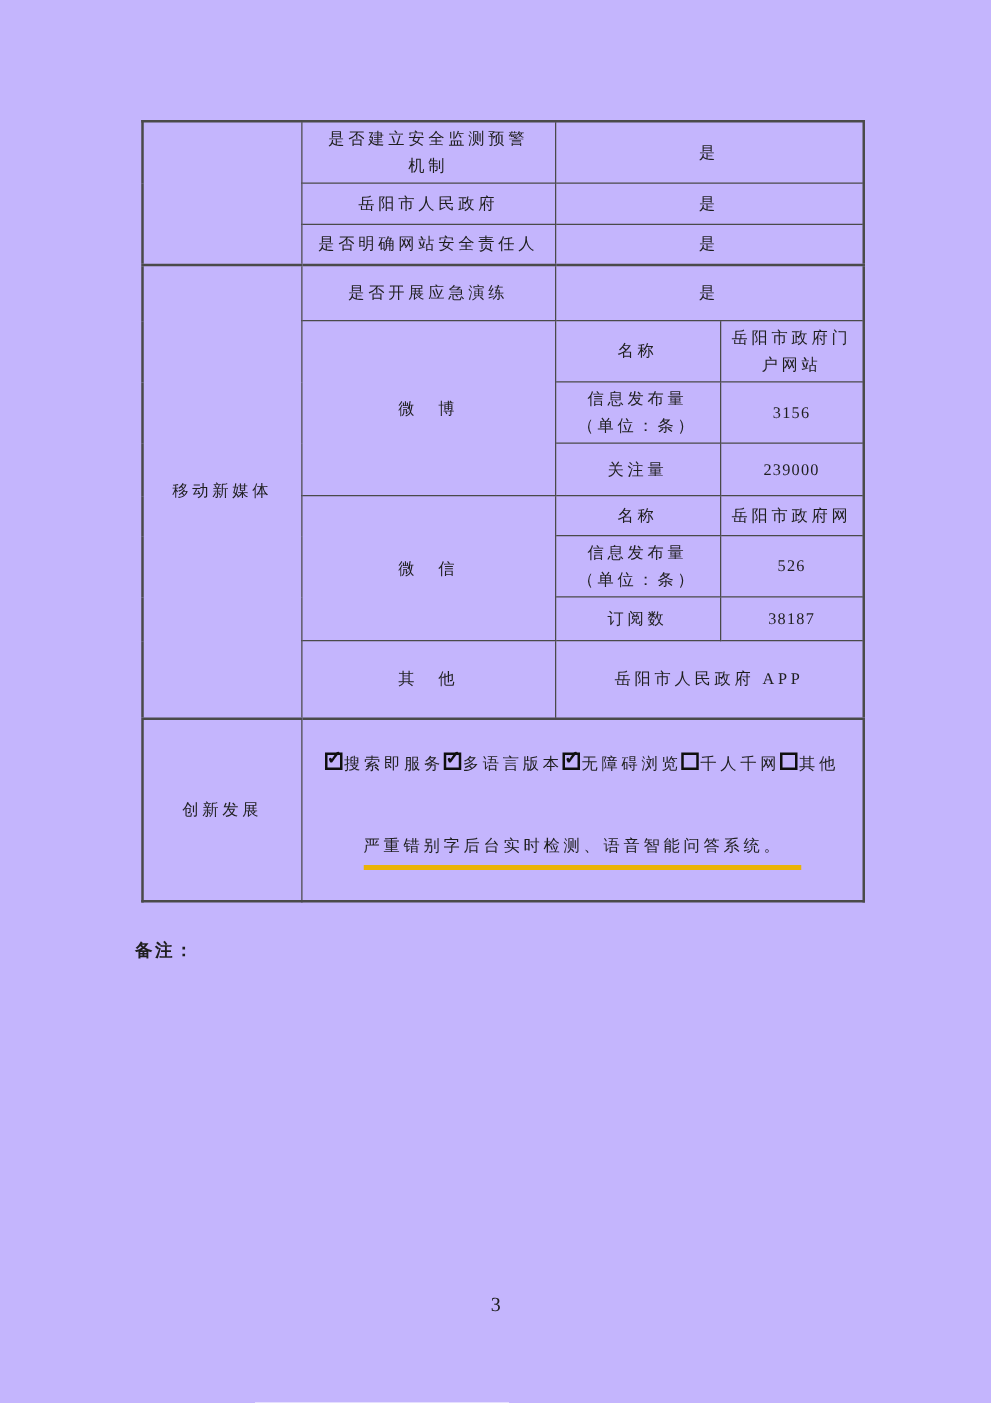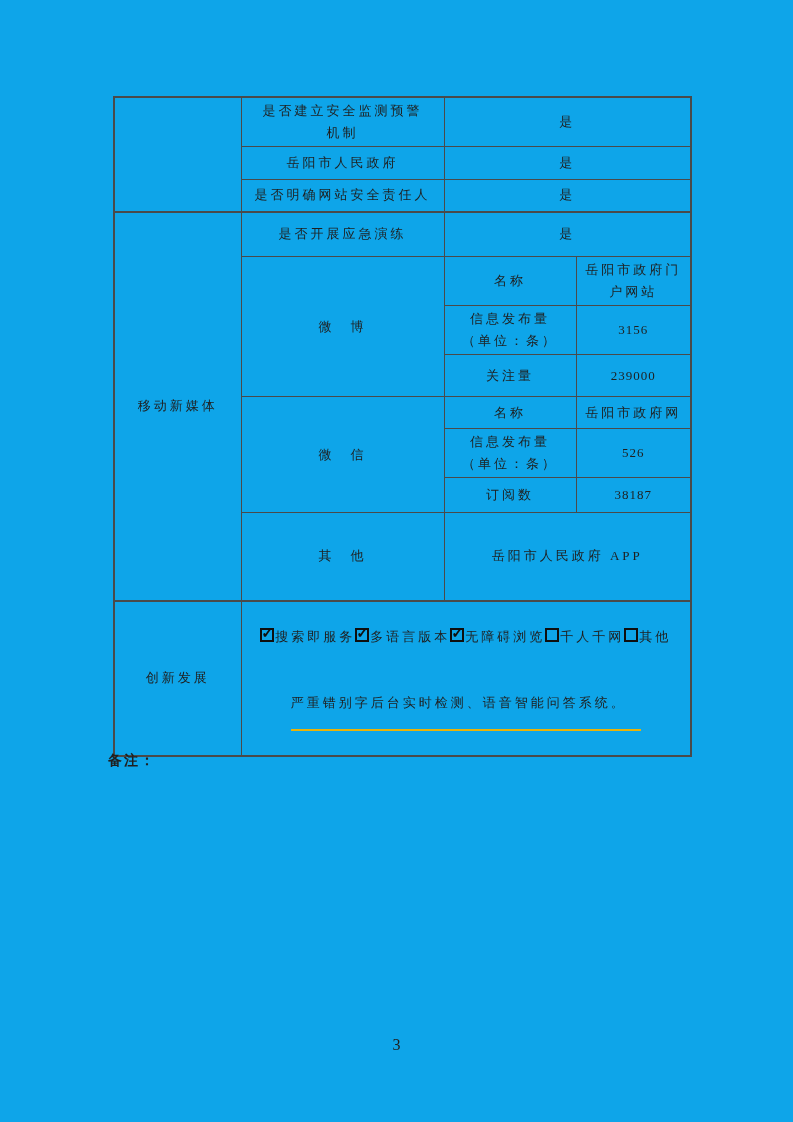--- a/index.html
+++ b/index.html
@@ -4,21 +4,21 @@
 <style>
   html, body {
     margin: 0;
     padding: 0;
     background: #ffffff;
   }
   .page {
     position: relative;
     width: 793px;
     height: 1122px;
-    background: #0ea5e9;
+    background: #c4b5fd;
     font-family: "Liberation Serif", "DejaVu Serif", serif;
     color: #1f1f1f;
     overflow: hidden;
   }
   table.report {
     position: absolute;
     left: 113px;
     top: 96px;
     border-collapse: collapse;
     table-layout: fixed;
@@ -43,21 +43,21 @@
   }
   
   tr.rh47  { height: 47px; }
   tr.rh33  { height: 33px; }
   tr.rh32  { height: 32px; }
   tr.rh45  { height: 45px; }
   tr.rh49  { height: 49px; }
   tr.rh42  { height: 42px; }
   tr.rh48  { height: 48px; }
   tr.rh35  { height: 35px; }
-  tr.rh87  { height: 88px; }
+  tr.rh87  { height: 62px; }
   tr.rh133 { height: 133px; }
 
   td.innovation-cell {
     text-align: left;
     padding-left: 25px;
     padding-right: 8px;
     letter-spacing: 2.5px;
     line-height: 25px;
   }
   .cb-item { white-space: nowrap; }
@@ -75,23 +75,23 @@
     content: "\2713";
     position: absolute;
     left: -1px;
     top: -8px;
     font-size: 15px;
     font-weight: bold;
     color: #0f0f0f;
   }
   .other-detail {
     display: inline-block;
-    border-bottom: 2px solid #eab308;
+    border-bottom: 4px solid #eab308;
     padding-right: 14px;
-    padding-bottom: 15px;
+    padding-bottom: 4px;
   }
   .remarks {
     position: absolute;
     left: 108px;
     top: 752px;
     font-size: 14px;
     font-weight: bold;
     letter-spacing: 2px;
   }
   .page-number {

